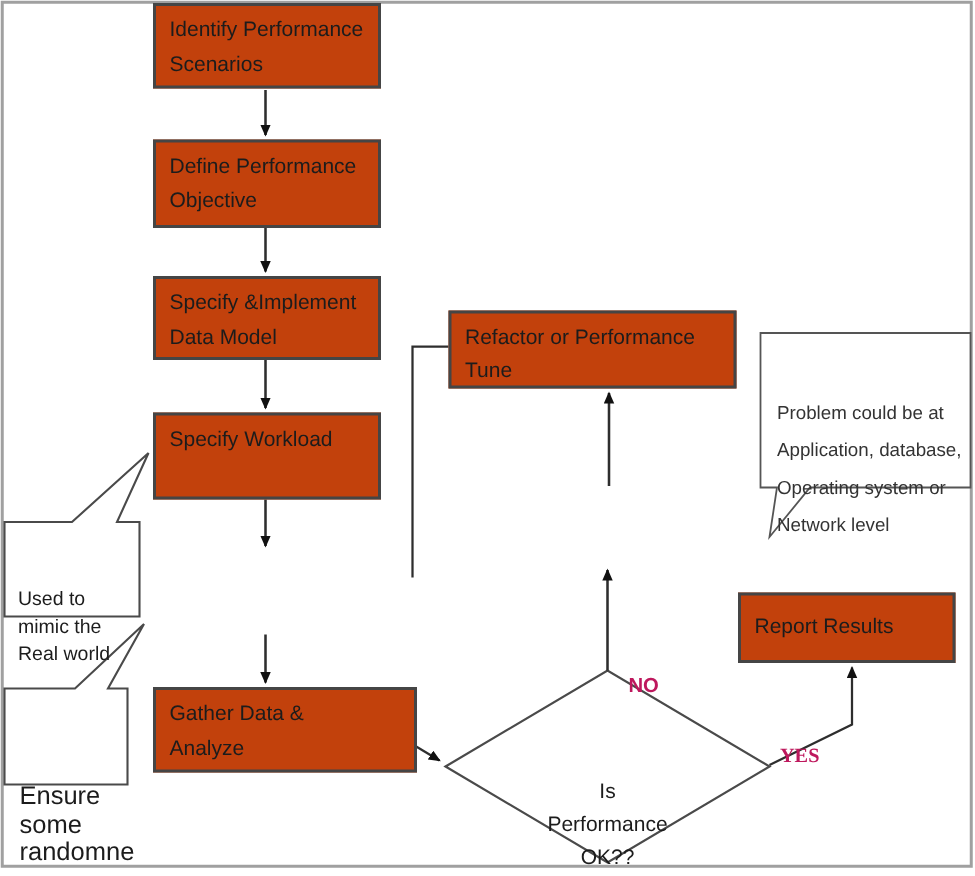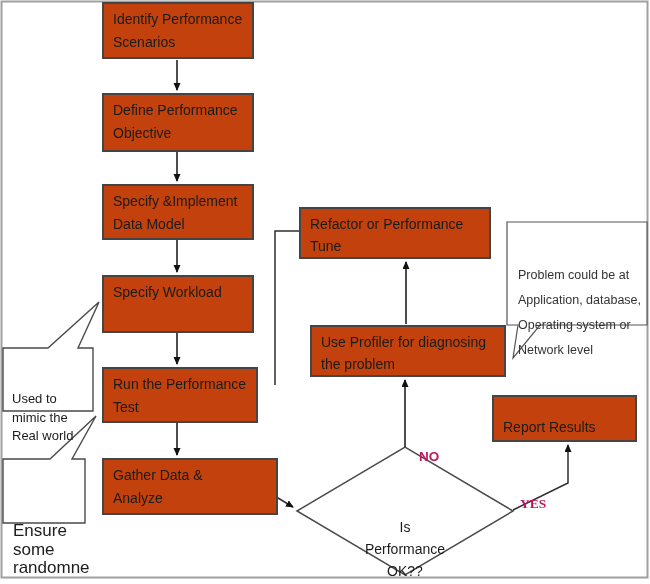--- a/index.html
+++ b/index.html
@@ -14,21 +14,21 @@
     padding:4px 6px 0 9px;white-space:pre-line;
   }
   #n-identify {left:102px;top:2px;  width:152px;height:57px;}
   #n-define   {left:102px;top:93px; width:152px;height:59px;}
   #n-datamodel{left:102px;top:184px;width:152px;height:56px;}
   #n-workload {left:102px;top:275px;width:152px;height:58px;}
   #n-runtest  {left:102px;top:367px;width:156px;height:56px;}
   #n-gather   {left:102px;top:458px;width:176px;height:57px;}
   #n-refactor {left:299px;top:207px;width:192px;height:52px;line-height:22px;}
   #n-profiler {left:310px;top:325px;width:196px;height:52px;line-height:22px;}
-  #n-report   {left:492px;top:395px;width:145px;height:47px;padding-top:19px;}
+  #n-report   {left:492px;top:395px;width:145px;height:47px;padding-top:9px;}
   .freetext{position:absolute;white-space:pre-line;margin-top:36px;}
   #d-label {left:340px;top:480px;width:130px;text-align:center;font-size:14px;line-height:22px;}
   #c1-text {left:12px;top:354px;font-size:13px;line-height:18.5px;}
   #c2-text {left:13px;top:486px;font-size:17px;line-height:18.5px;}
   #c3-text {left:518px;top:227px;font-size:12.5px;line-height:25px;color:#333333;}
   .branch{position:absolute;font-size:13.5px;font-weight:bold;color:#be185d;margin-top:45px;}
   #lbl-no {left:419px;top:404px;}
   #lbl-yes{left:520px;top:451px;font-family:Liberation Serif, serif;}
 </style>
 </head>
@@ -68,28 +68,24 @@
     <path d="M513,358 L540,325 L647,325 L647,222 L507,222 L507,325 L518,325 Z" fill="#ffffff" stroke="#555555" stroke-width="1.2"></path>
   </svg>
 
   <div class="node" id="n-identify">Identify Performance
 Scenarios</div>
   <div class="node" id="n-define">Define Performance
 Objective</div>
   <div class="node" id="n-workload">Specify Workload</div>
   <div class="node" id="n-datamodel">Specify &amp;Implement
 Data Model</div>
-  <div class="node" id="n-runtest">Run the Performance
-Test</div>
   <div class="node" id="n-gather">Gather Data &amp;
 Analyze</div>
   <div class="node" id="n-refactor">Refactor or Performance
 Tune</div>
-  <div class="node" id="n-profiler">Use Profiler for diagnosing
-the problem</div>
   <div class="node" id="n-report">Report Results</div>
 
   <div class="freetext" id="d-label">Is
 Performance
 OK??</div>
 
   <div class="branch" id="lbl-no">NO</div>
   <div class="branch" id="lbl-yes">YES</div>
 
   <div class="freetext" id="c1-text">Used to

